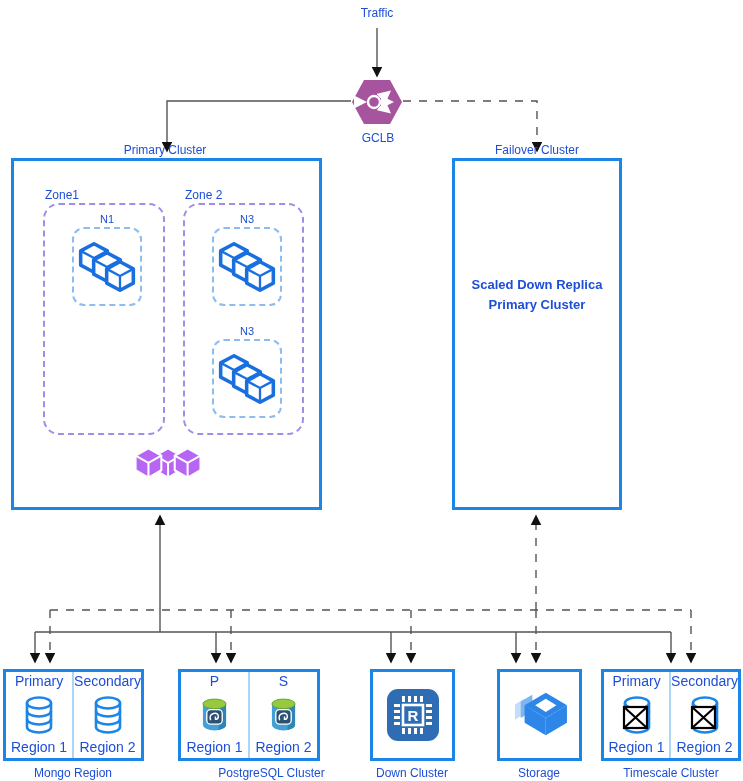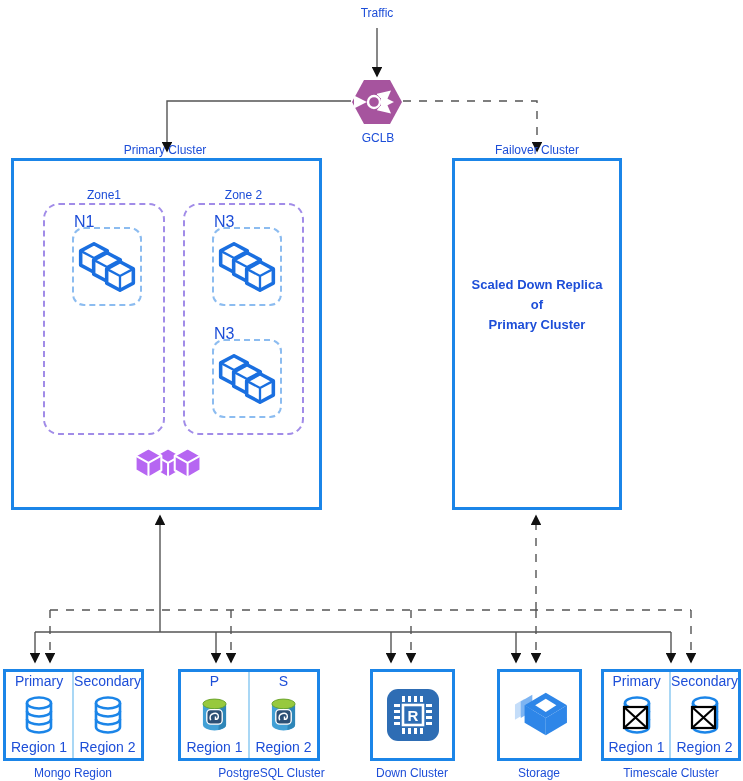--- a/index.html
+++ b/index.html
@@ -4,23 +4,23 @@
 <style>
   html,body{margin:0;padding:0;background:#fff;}
   #canvas{position:relative;width:743px;height:781px;background:#fff;
     font-family:"Liberation Sans", sans-serif;color:#1d4ed8;overflow:hidden;}
   .lbl{position:absolute;font-size:12px;white-space:nowrap;transform:translateX(-50%);}
   #connectors{position:absolute;left:0;top:0;width:743px;height:781px;}
   .cluster{position:absolute;border:3px solid #1b85e8;background:#fff;box-sizing:border-box;}
   #primary-cluster{left:11px;top:158px;width:311px;height:352px;}
   #failover-cluster{left:452px;top:158px;width:170px;height:352px;}
   .zone{position:absolute;border:2px dashed #a18ce8;border-radius:16px;}
-  .zone-label{position:absolute;top:-17px;left:0;right:0;text-align:center;font-size:12px;}
+  .zone-label{position:absolute;top:-17px;left:0;right:0;text-align:left;font-size:12px;}
   .nodebox{position:absolute;border:2px dashed #8cbcf0;border-radius:12px;width:66px;height:75px;left:27px;}
-  .node-label{position:absolute;top:-16px;left:0;right:0;font-size:16px;}
+  .node-label{position:absolute;top:-16px;left:0;right:0;text-align:center;font-size:11px;}
   .cubes{position:absolute;left:50%;top:13px;transform:translateX(-50%);}
   #failover-text{position:absolute;top:114px;left:0;right:0;text-align:center;
     font-weight:bold;font-size:13px;line-height:20px;}
   .bbox{position:absolute;top:669px;height:92px;border:3px solid #1b85e8;background:#fff;
     box-sizing:border-box;display:flex;}
   .half{flex:1;display:flex;flex-direction:column;align-items:center;
     justify-content:space-between;padding:3px 0 4px 0;font-size:12px;}
   .half.right{border-left:2px solid #a9d7f5;}
   .half .toplab,.half .botlab{font-size:14px;line-height:13px;}
   .single{align-items:center;justify-content:center;}
@@ -139,21 +139,20 @@
     <svg style="position:absolute;left:119px;top:288px;" width="68" height="32" viewBox="0 0 66 30">
       <use href="#phex" x="19" y="-2" width="30" height="30"></use>
       <use href="#phex" x="0" y="-2" width="30" height="30"></use>
       <use href="#phex" x="38" y="-2" width="30" height="30"></use>
     </svg>
   </div>
 
   <div id="failover-cluster" class="cluster">
     <div id="failover-text">
       <div>Scaled Down Replica</div>
-      <div>of</div>
       <div>Primary Cluster</div>
     </div>
   </div>
 
   <div class="bbox" style="left:3px;width:141px;">
     <div class="half">
       <div class="toplab">Primary</div>
       <svg width="32" height="40" viewBox="0 0 32 40">
           <use href="#dbcyl"></use>
         </svg>

